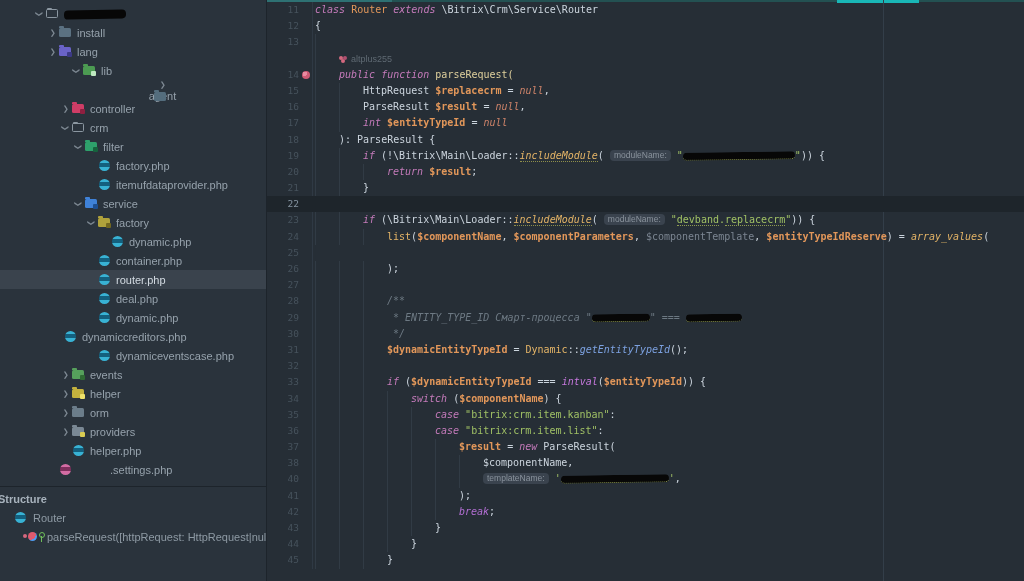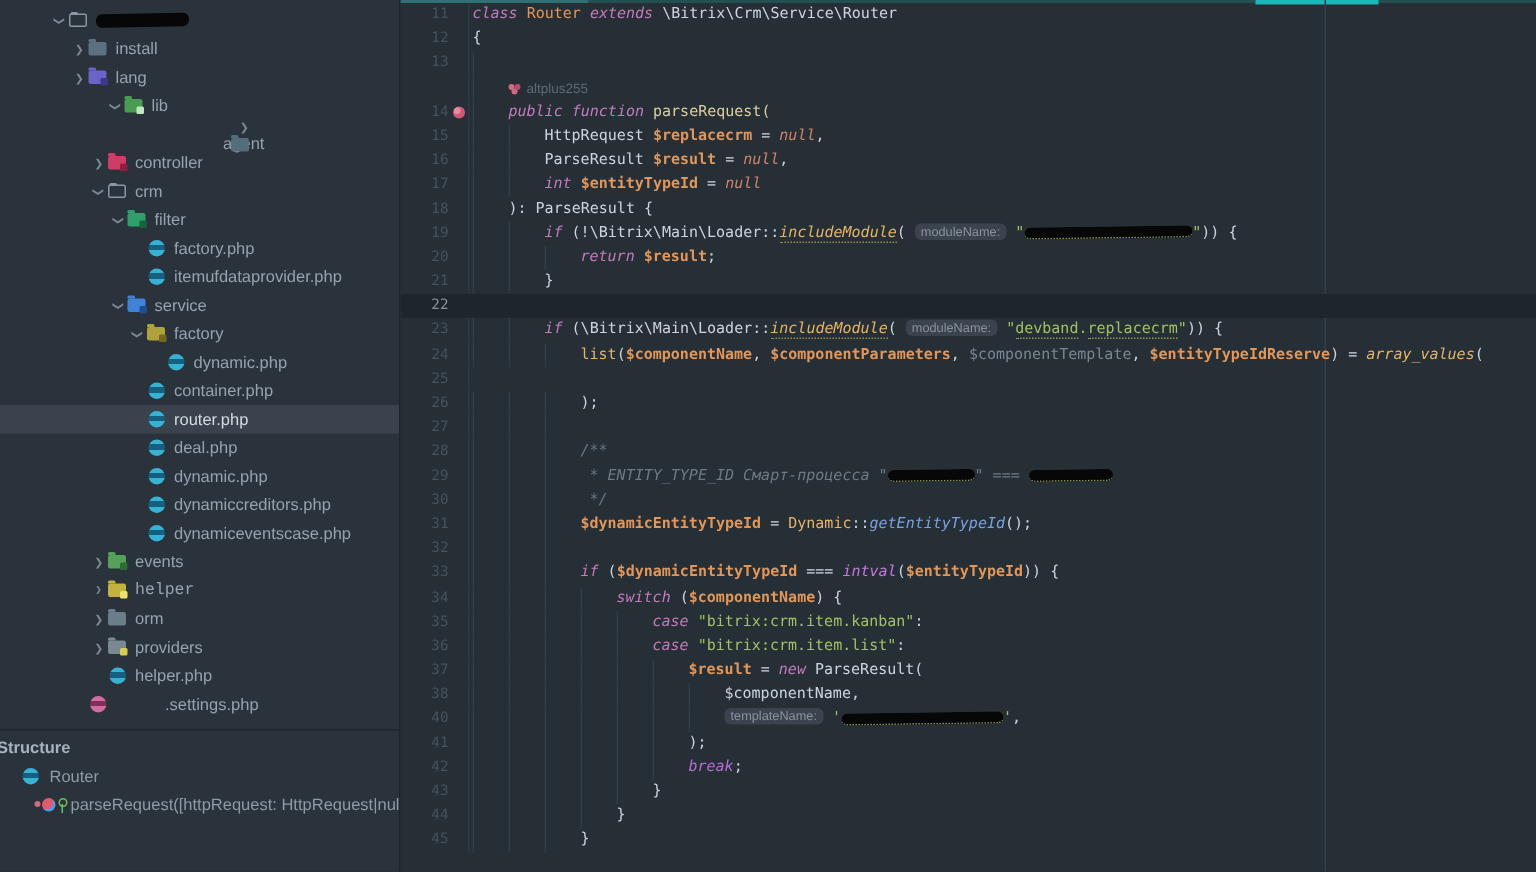--- a/index.html
+++ b/index.html
@@ -215,42 +215,42 @@
             <span class="phpic"></span>
           </span>
           <span>deal.php</span>
         </div>
         <div class="trow" style="padding-left: 98px;">
           <span class="ticon">
             <span class="phpic"></span>
           </span>
           <span>dynamic.php</span>
         </div>
-        <div class="trow" style="padding-left: 98px;">
+        <div class="trow" style="padding-left: 64px;">
           <span class="ticon">
             <span class="phpic"></span>
           </span>
           <span>dynamiccreditors.php</span>
         </div>
         <div class="trow" style="padding-left: 98px;">
           <span class="ticon">
             <span class="phpic"></span>
           </span>
           <span>dynamiceventscase.php</span>
         </div>
         <div class="trow" style="padding-left: 59px;">
           <span class="chev closed"></span>
           <span class="ticon">
             <span class="fold" style="background: rgb(86, 160, 92);">
               <span class="badge" style="background: rgb(47, 107, 52);"></span>
             </span>
           </span>
           <span>events</span>
         </div>
-        <div class="trow" style="padding-left: 59px; font-family: Liberation Mono, monospace;">
+        <div class="trow" style="padding-left: 59px;">
           <span class="chev closed"></span>
           <span class="ticon">
             <span class="fold" style="background: rgb(196, 178, 62);">
               <span class="badge" style="background: rgb(239, 226, 106);"></span>
             </span>
           </span>
           <span>helper</span>
         </div>
         <div class="trow" style="padding-left: 59px;">
           <span class="chev closed"></span>

